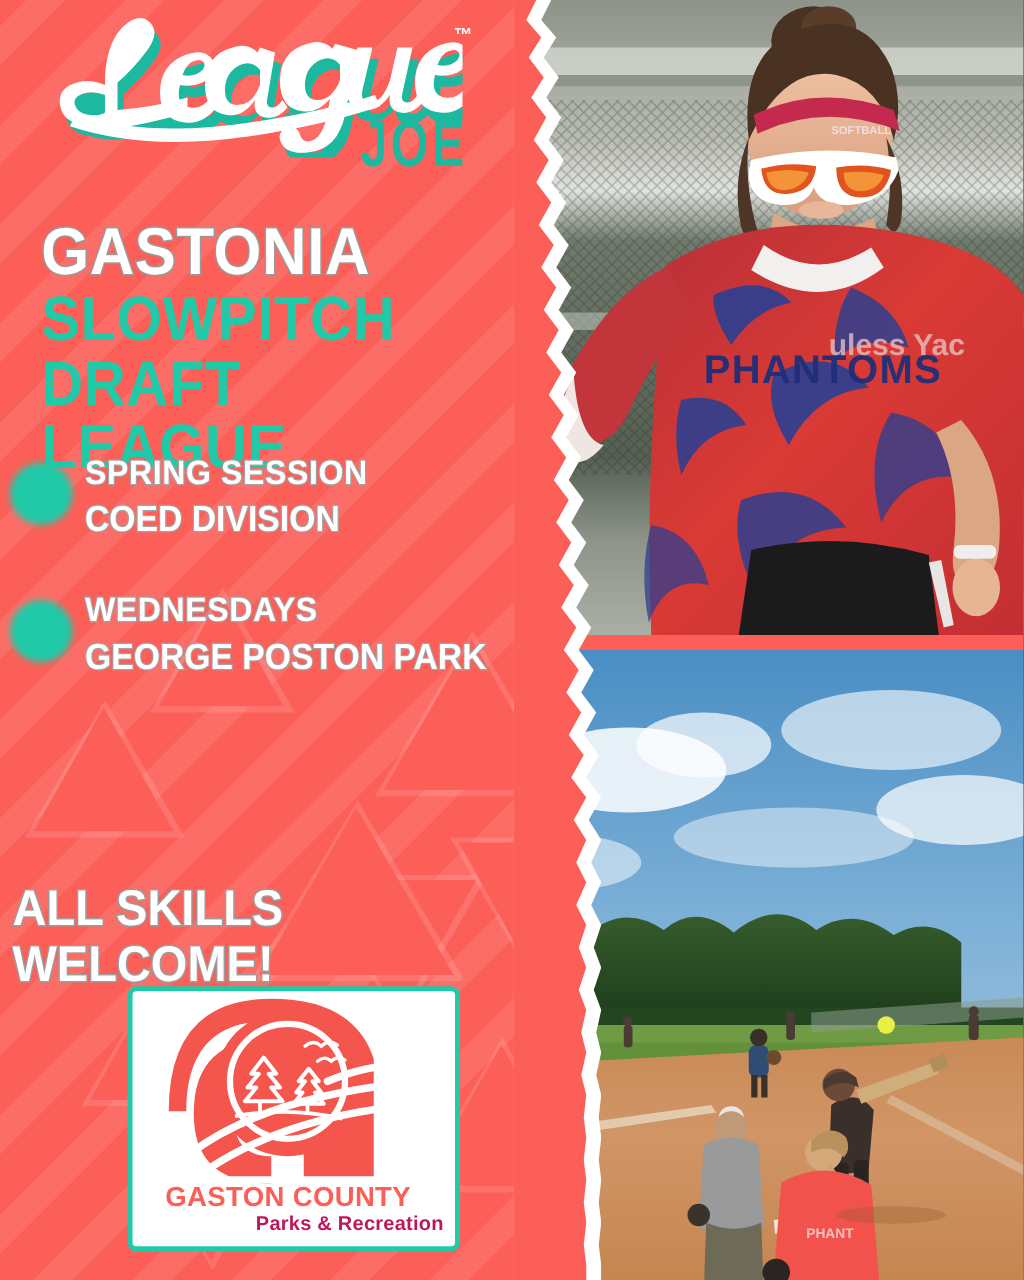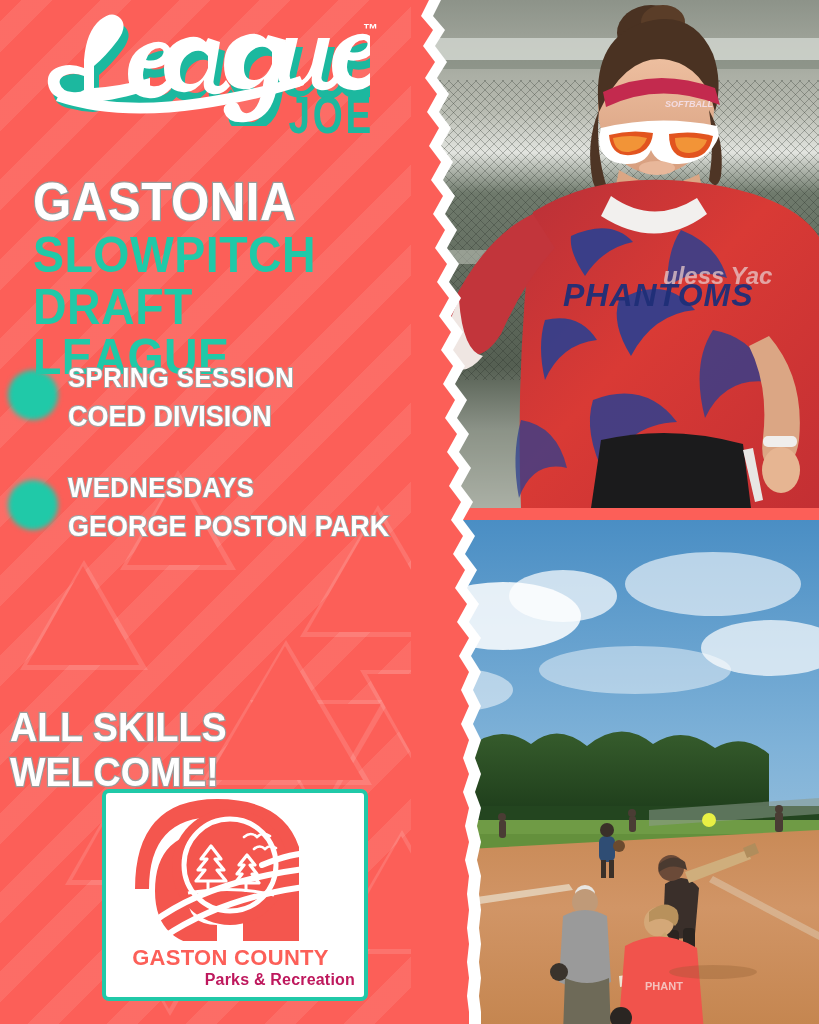--- a/index.html
+++ b/index.html
@@ -156,21 +156,21 @@
   }
   .county-sub{
     position:absolute; right:9px; top:178px;
     font-size:16px; font-weight:bold; color:#be185d;
     letter-spacing:0.2px;
   }
 
   
   .photo-col{ position:absolute; left:413px; top:0; width:406px; height:1024px; }
   .photo{ position:absolute; left:0; width:406px; overflow:hidden; }
-  .photo-top{ top:0; height:508px;font-style:italic; }
+  .photo-top{ top:0; height:508px; }
   .photo-bot{ top:520px; height:504px; }
   .divider{
     position:absolute; left:0; top:508px; width:406px; height:12px;
     background:#FC5F58;
   }
   .torn{
     position:absolute; left:-2px; top:0; width:70px; height:1024px;
     z-index:5;
   }
 </style>

